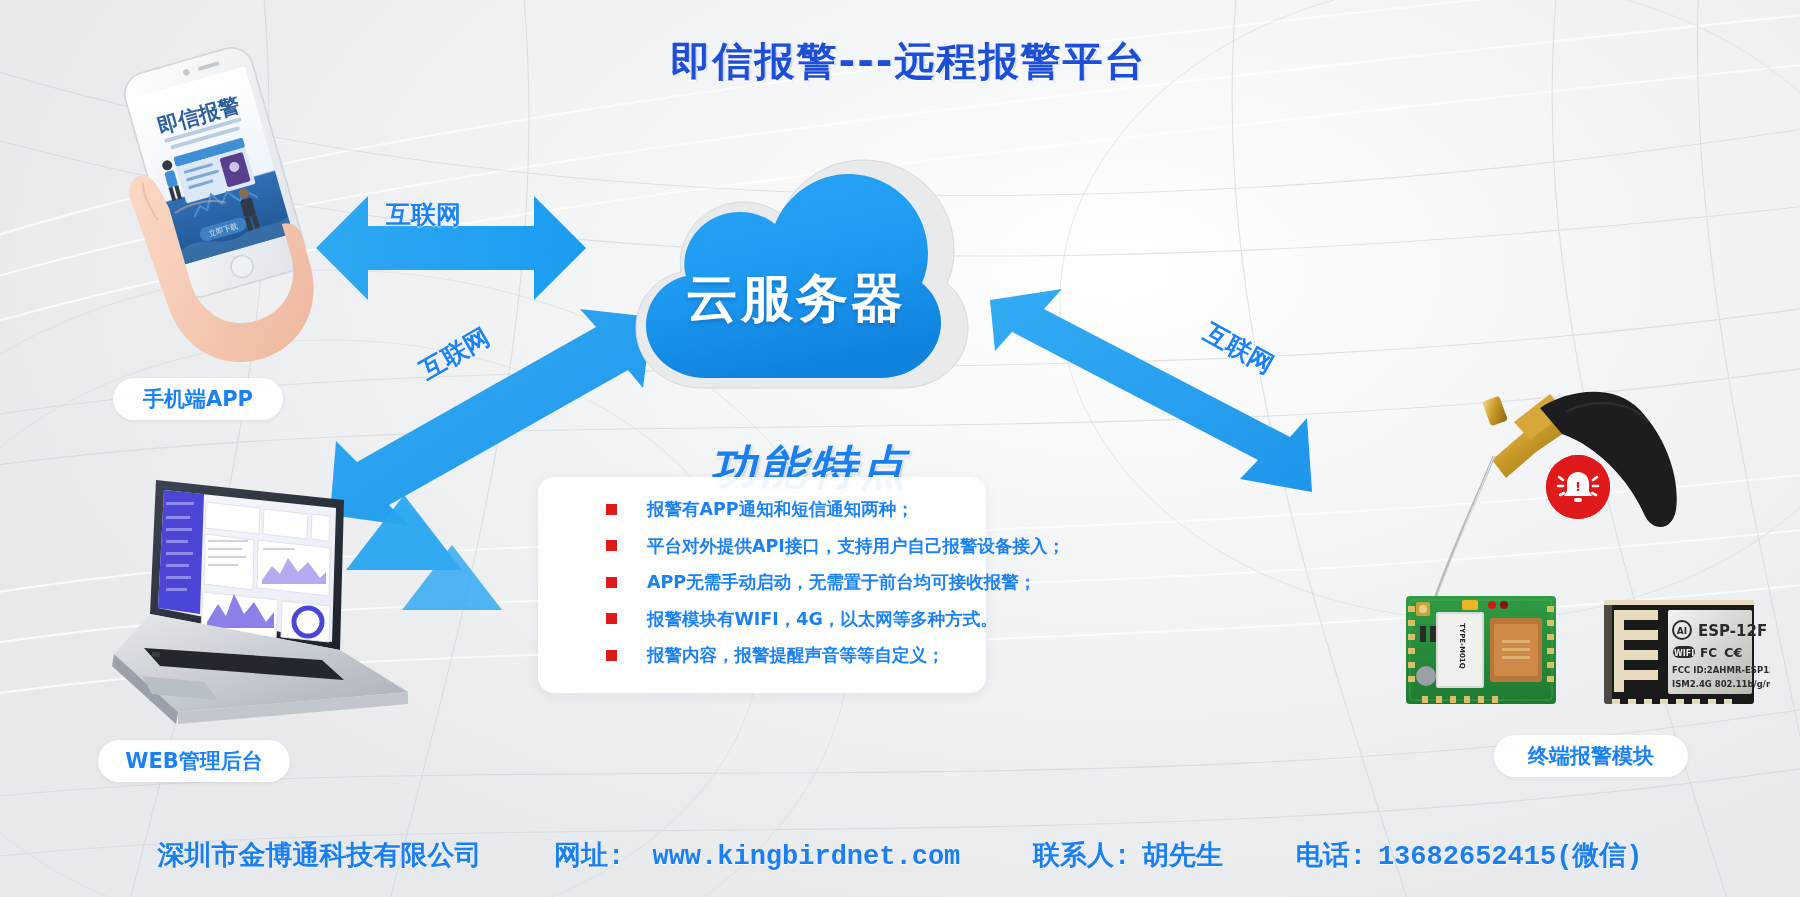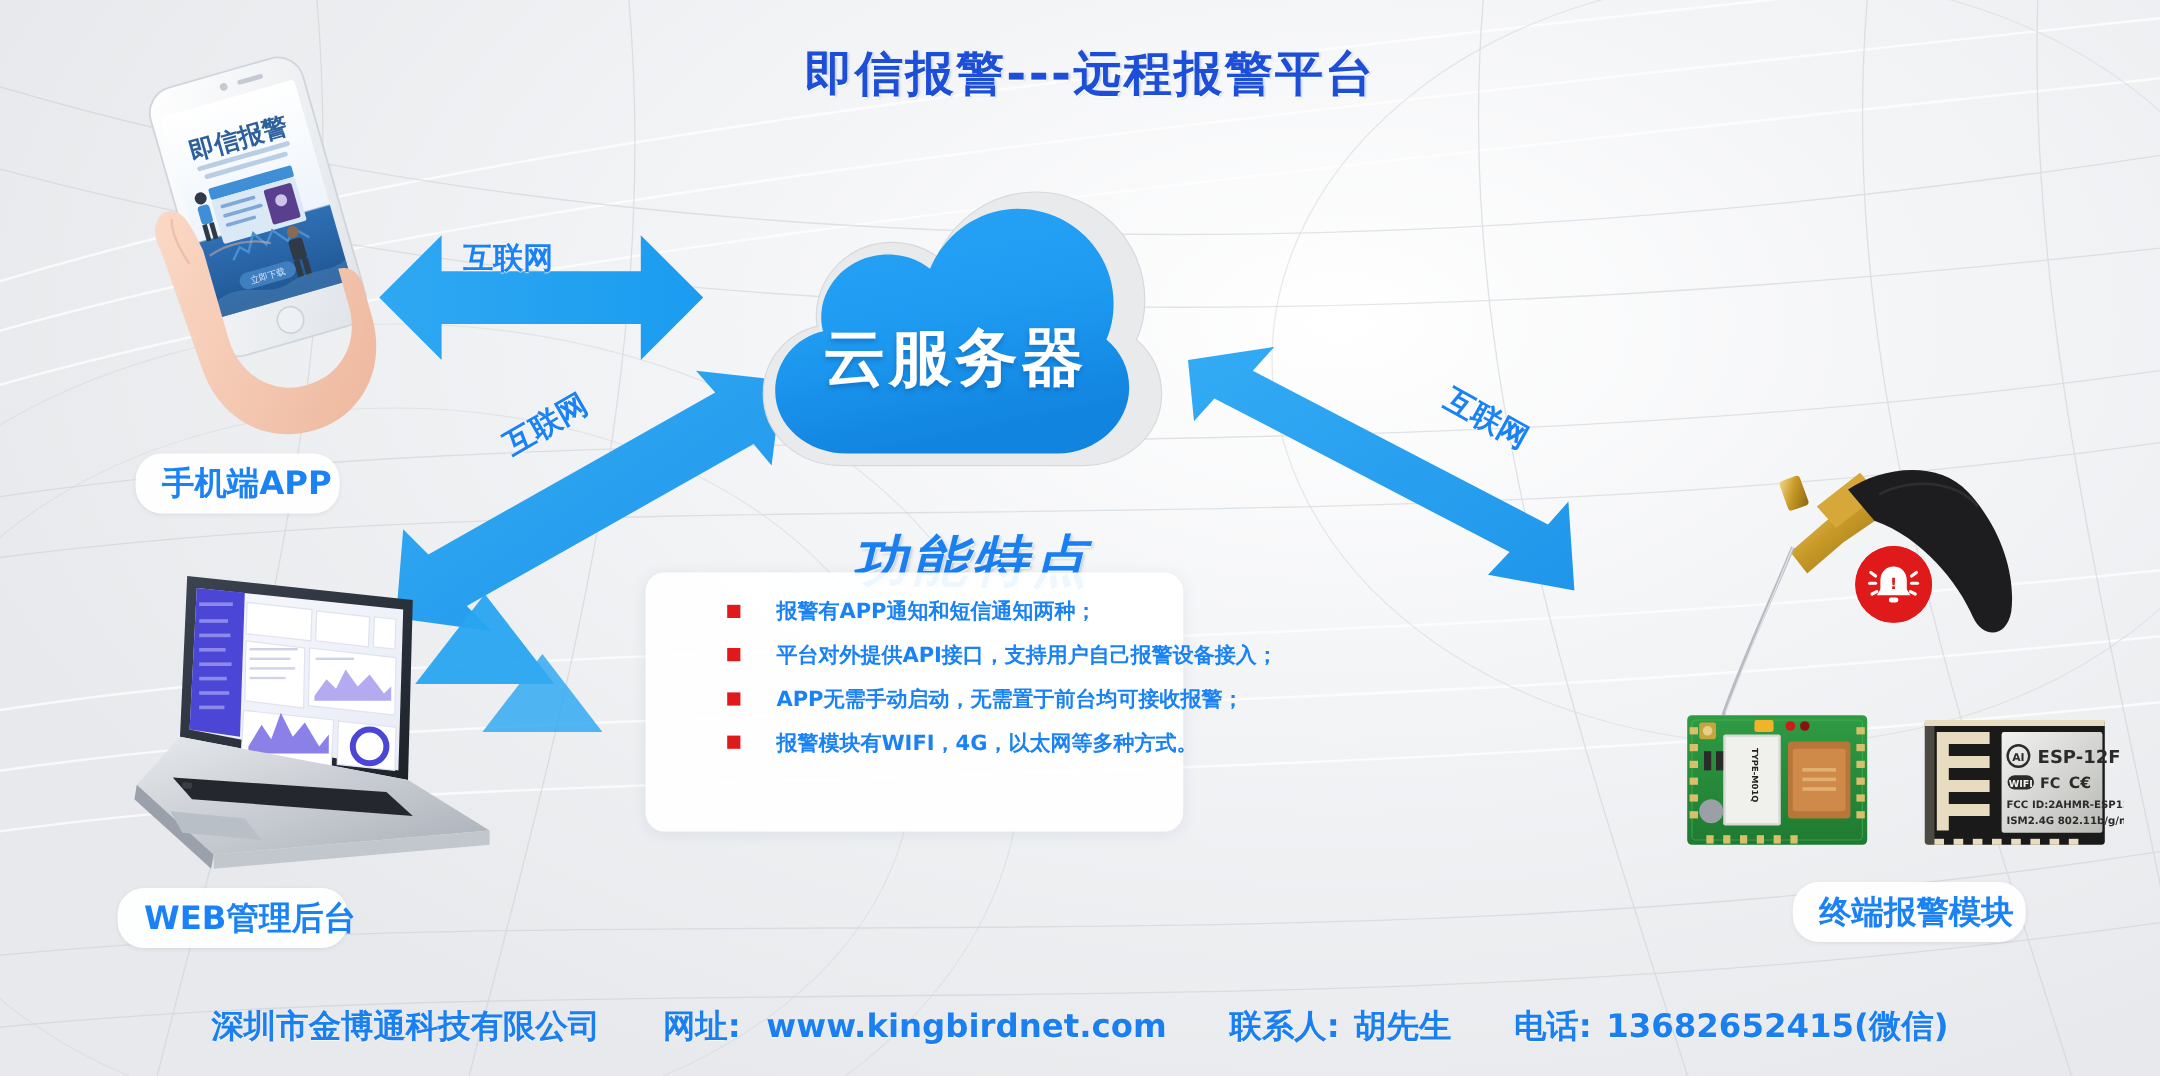--- a/index.html
+++ b/index.html
@@ -24,21 +24,21 @@
     font-size:40px;font-weight:bold;letter-spacing:2px;
     color:#1d4ed8;
     text-shadow:0 2px 0 rgba(255,255,255,.9), 1px 1px 2px rgba(0,60,140,.25);
     white-space:nowrap;
   }
 
   
   .pill{
     position:absolute;background:rgba(255,255,255,.92);
     border-radius:22px;padding:7px 22px;
-    color:#1a82f5;font-size:27px;font-weight:bold;white-space:nowrap;
+    color:#1a82f5;font-size:21px;font-weight:bold;white-space:nowrap;
     box-shadow:0 1px 4px rgba(0,0,0,.07);
     text-align:center;
   }
 
   
   .net-label{
     position:absolute;color:#1a82f5;font-size:25px;font-weight:bold;
     white-space:nowrap;text-shadow:0 1px 1px rgba(255,255,255,.8);
   }
 
@@ -95,20 +95,21 @@
     position:absolute;left:1546px;top:455px;width:64px;height:64px;
     border-radius:50%;background:#e0191a;
   }
   .alarm-badge svg{width:100%;height:100%;display:block;}
 
   
   .footer{
     position:absolute;left:0;right:0;bottom:24px;text-align:center;
     color:#1a7ff0;font-size:27px;font-weight:bold;white-space:nowrap;
     text-shadow:0 1px 1px rgba(255,255,255,.8);
+    font-family:Liberation Mono, monospace;
   }
   .footer span{margin:0 6px;}
 </style>
 </head>
 <body>
 
 <div class="stage">
 
   <div class="bg">
     <svg viewBox="0 0 1800 897" preserveAspectRatio="none">
@@ -365,20 +366,24 @@
           <span>平台对外提供API接口，支持用户自己报警设备接入；</span>
         </li>
       <li>
           <i class="bullet"></i>
           <span>APP无需手动启动，无需置于前台均可接收报警；</span>
         </li>
       <li>
           <i class="bullet"></i>
           <span>报警模块有WIFI，4G，以太网等多种方式。</span>
         </li>
+      <li>
+          <i class="bullet"></i>
+          <span>报警内容，报警提醒声音等等自定义；</span>
+        </li>
     </ul>
   </div>
 
   <div class="modules-wrap">
     <svg viewBox="0 0 380 345">
       <defs>
         <linearGradient id="pcb" x1="0" y1="0" x2="0" y2="1">
           <stop offset="0" stop-color="#2f9b43"></stop>
             <stop offset="1" stop-color="#1f7a31"></stop>
         </linearGradient>

